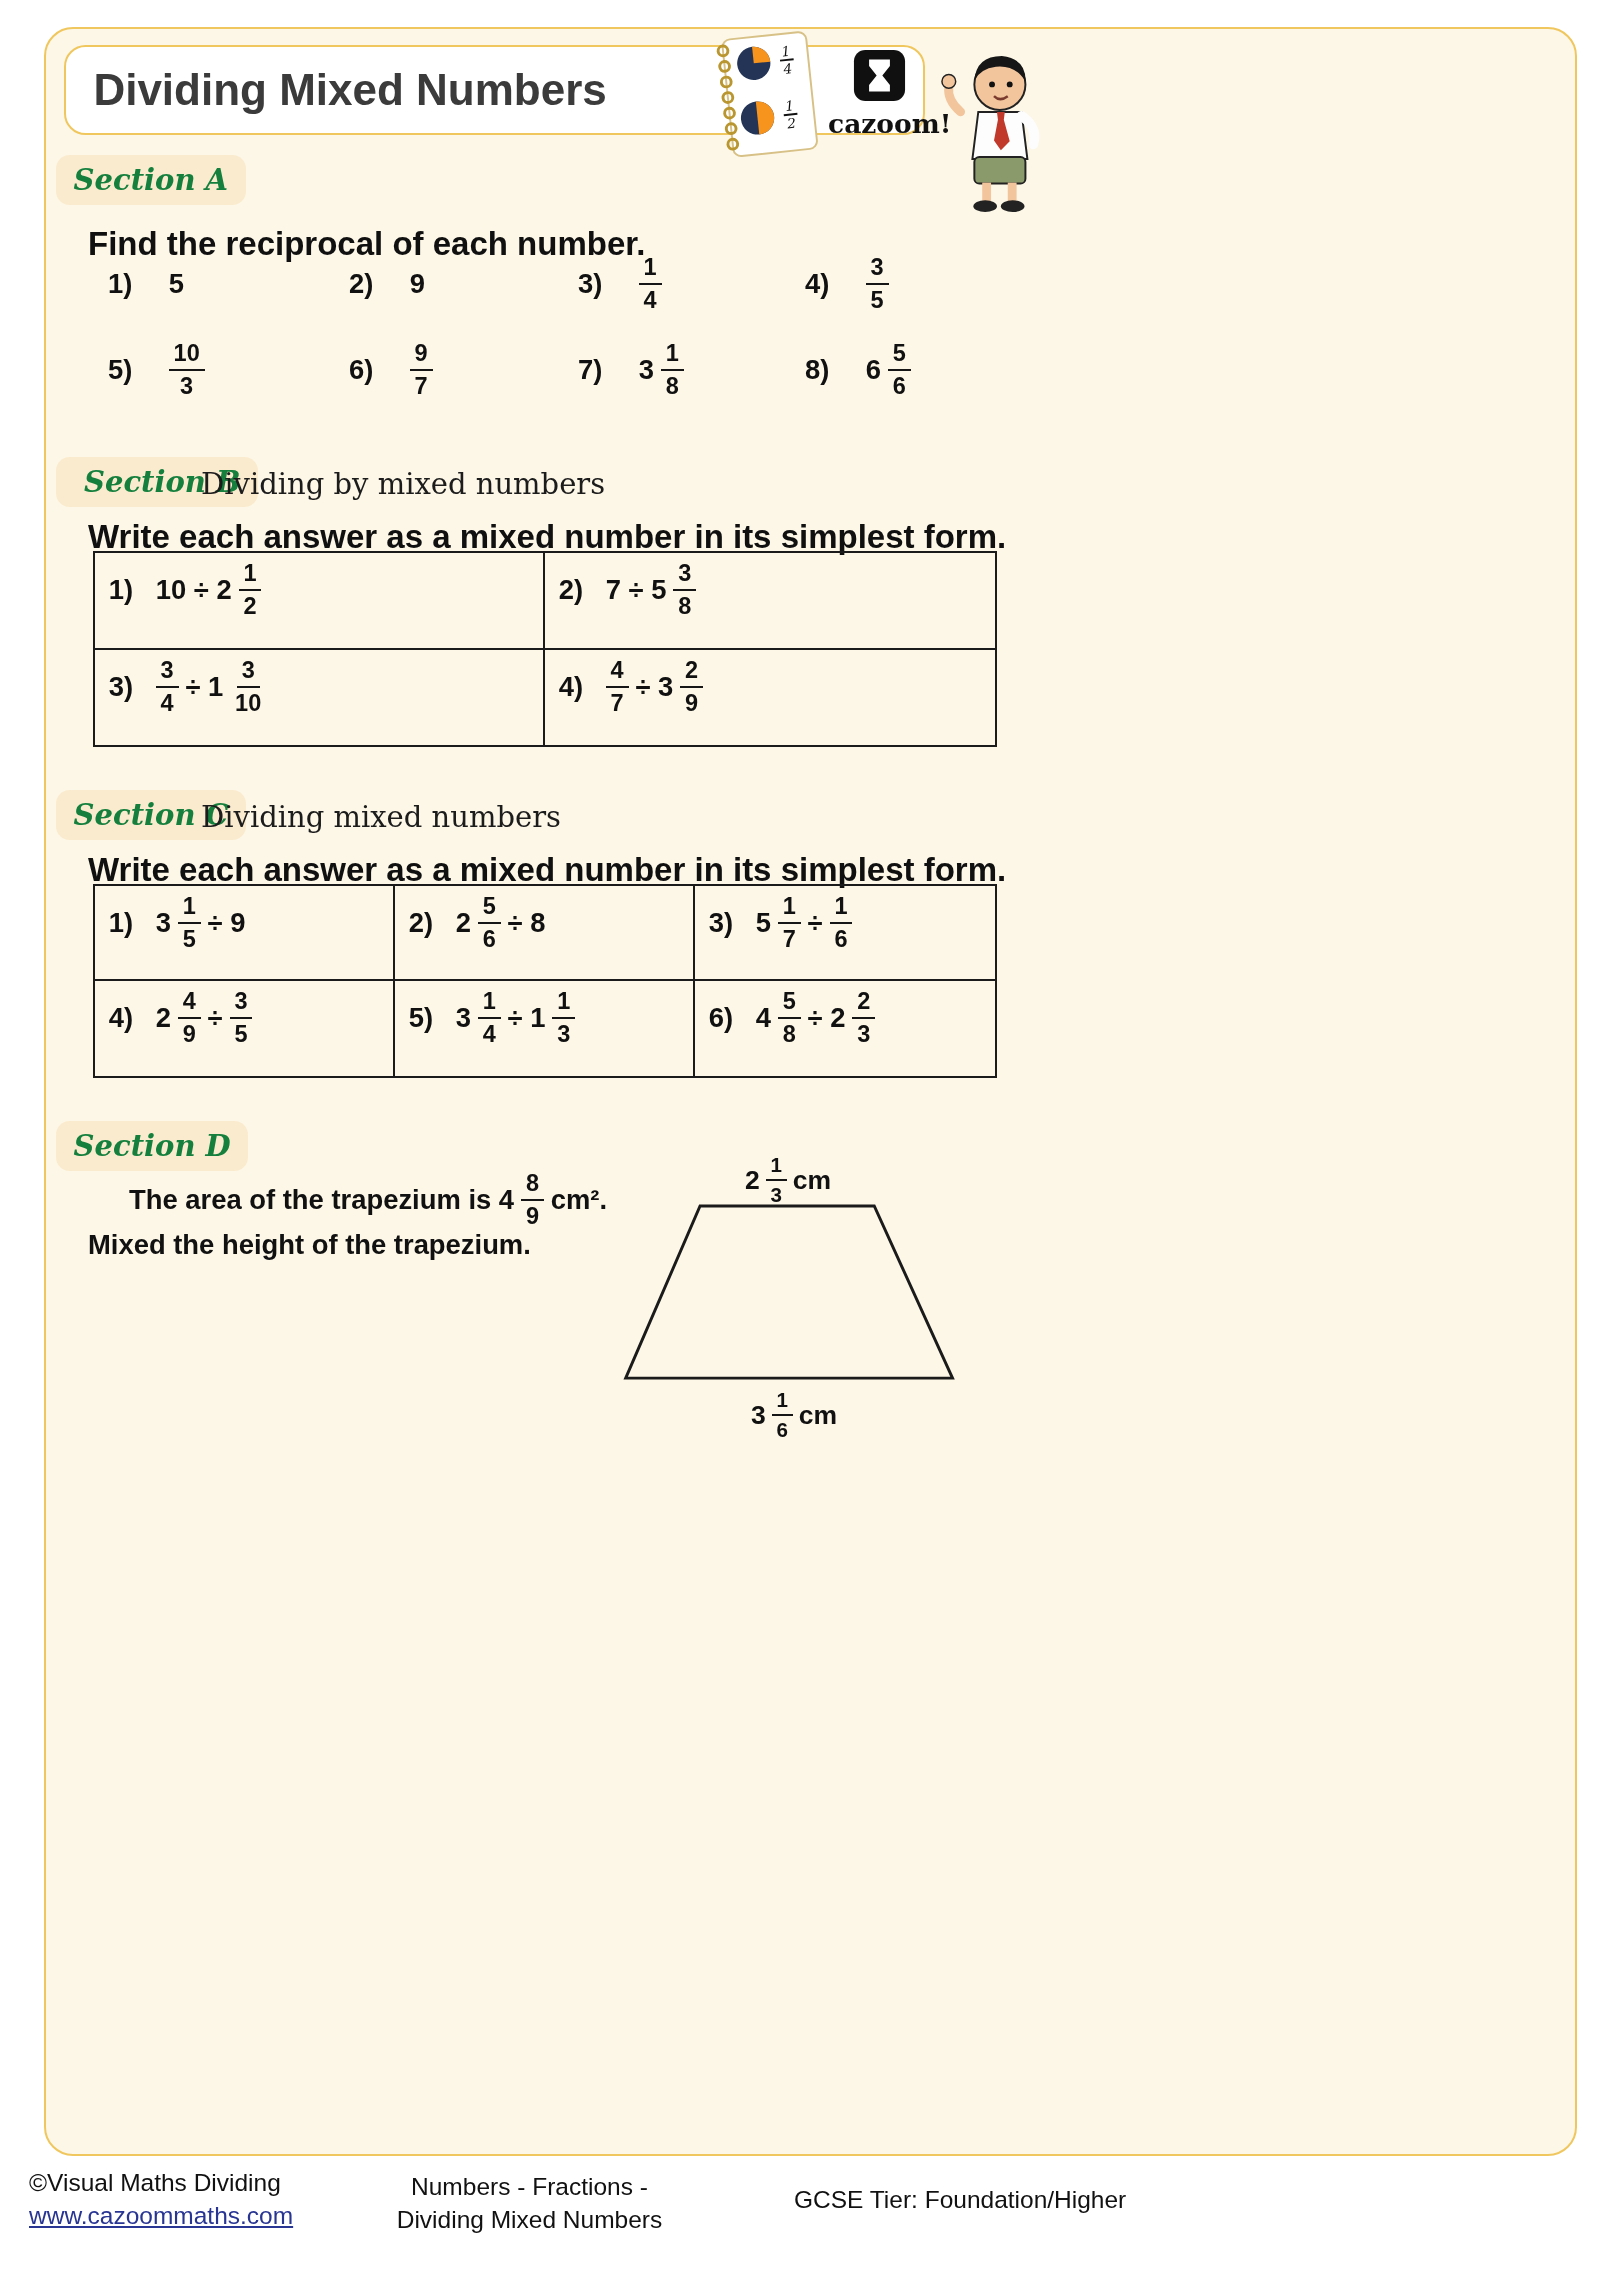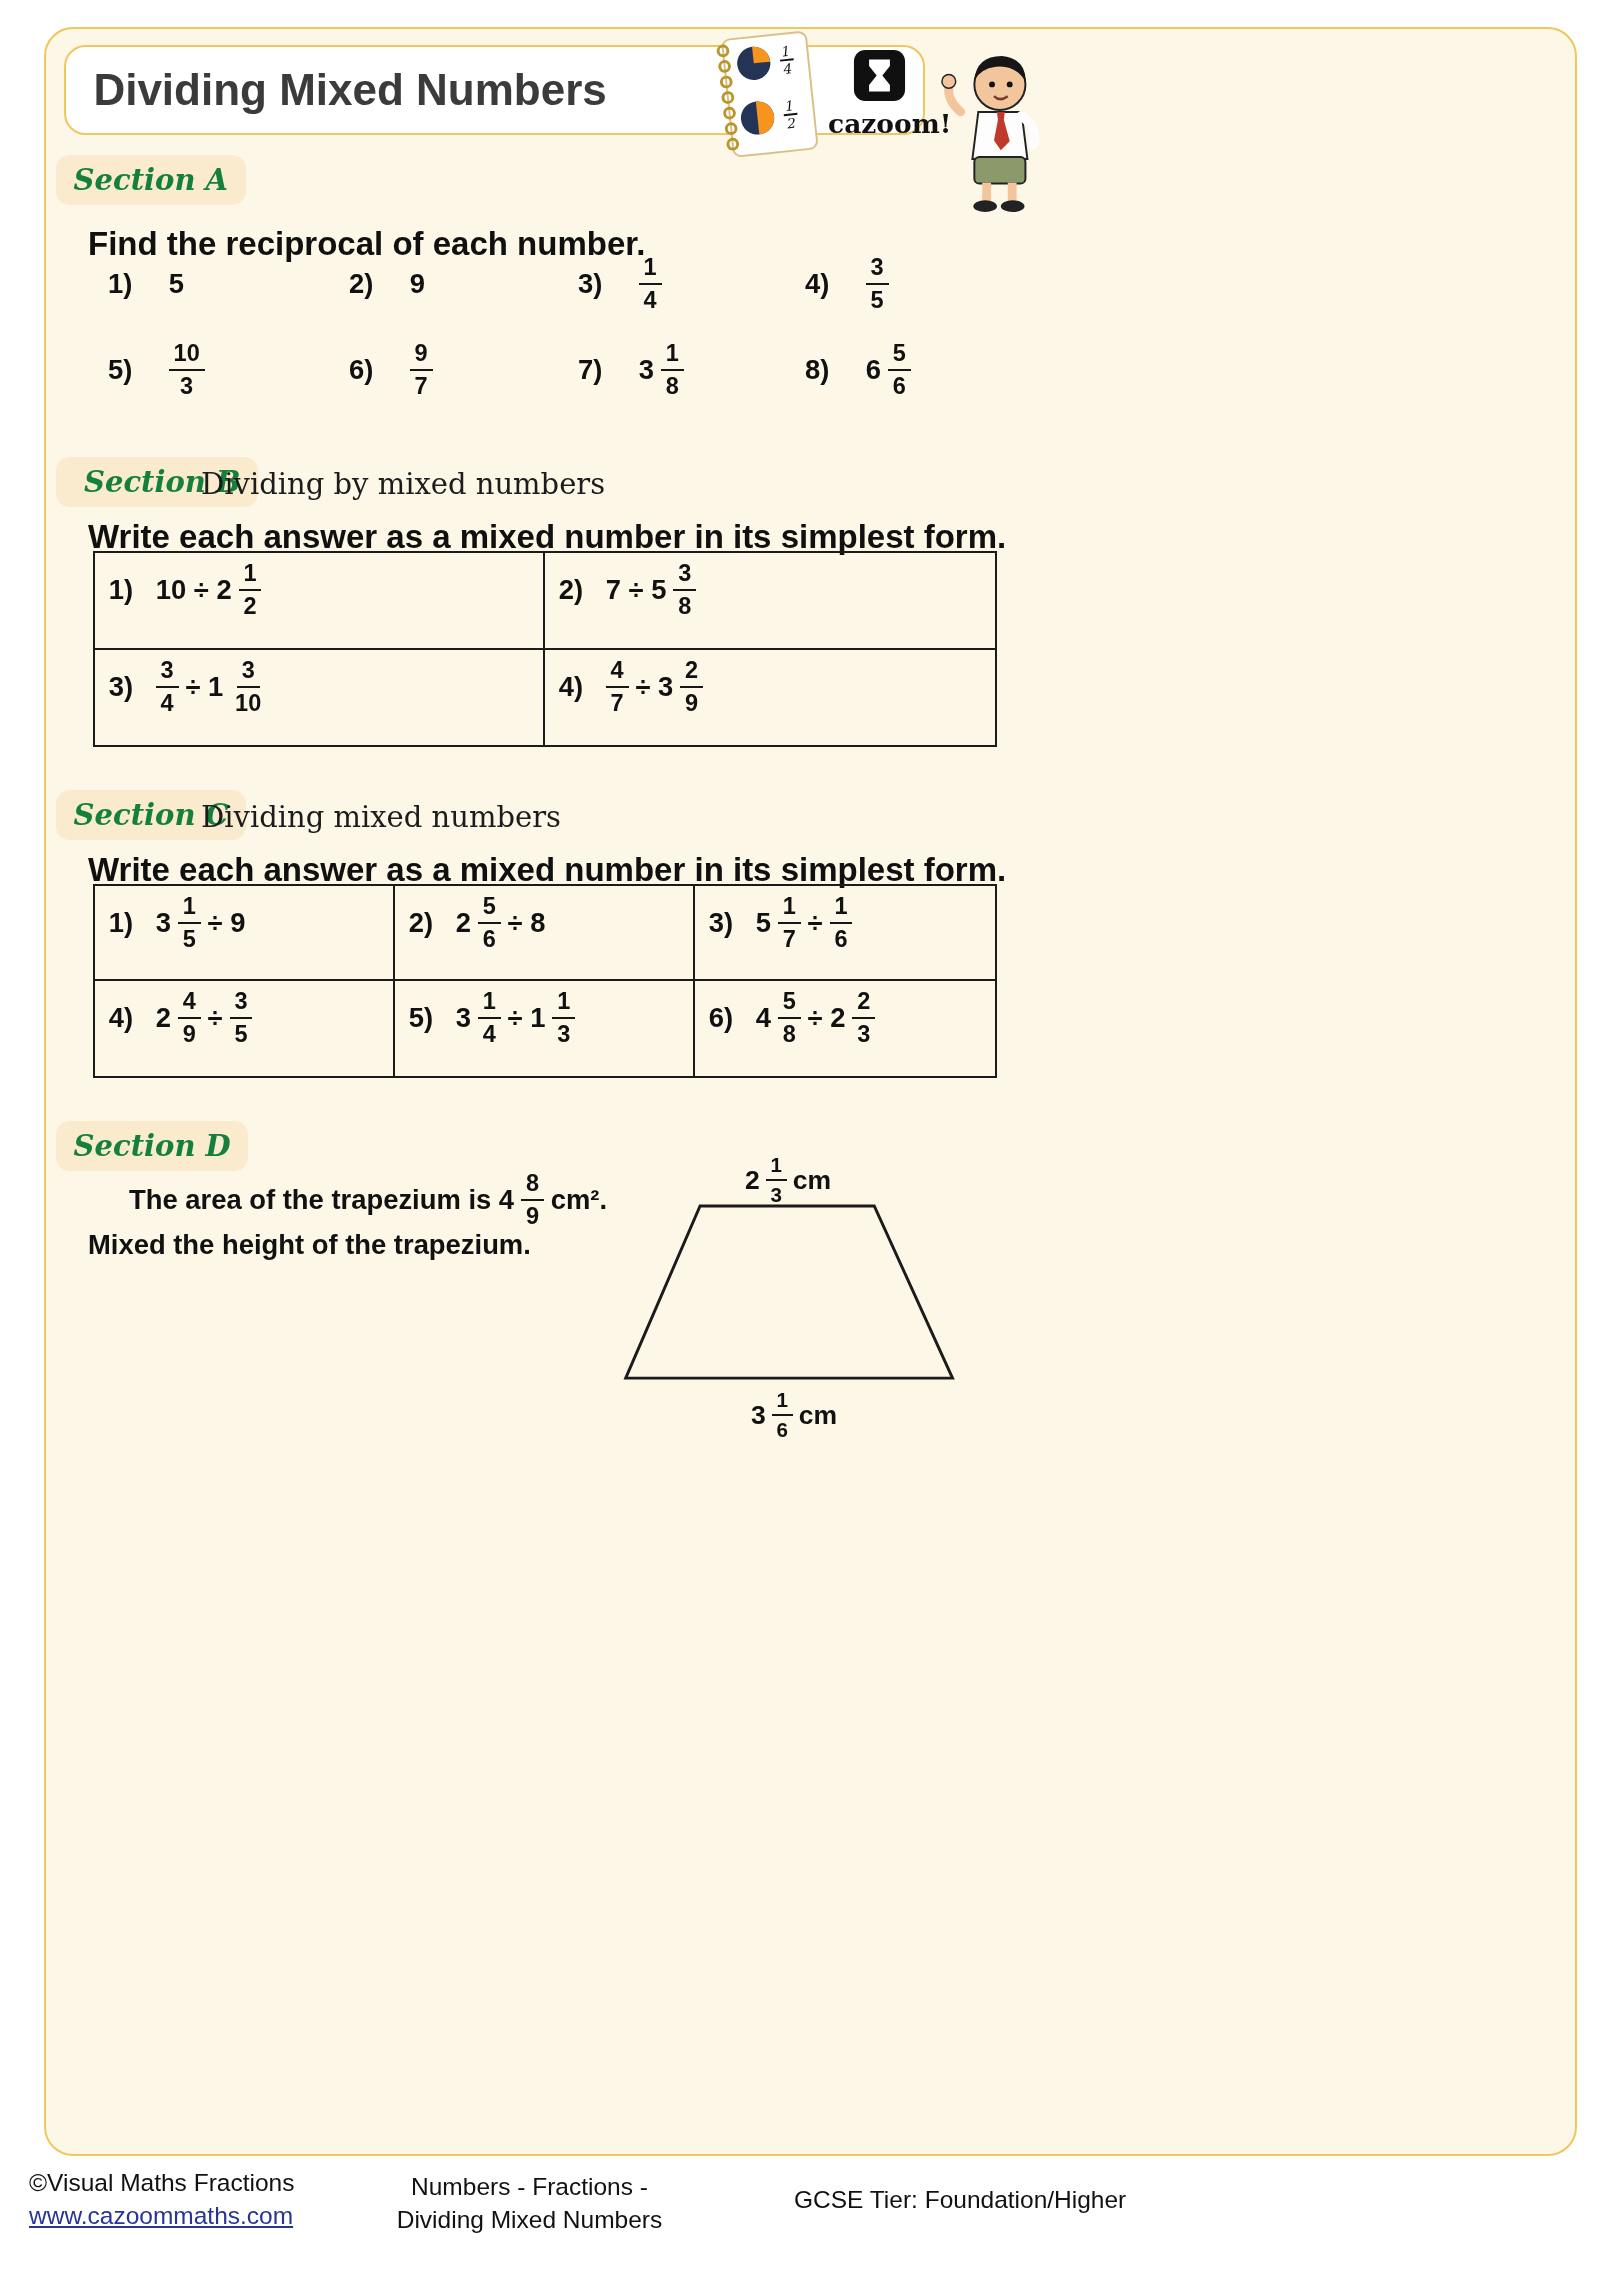--- a/index.html
+++ b/index.html
@@ -392,21 +392,21 @@
         <span class="tok">3</span>
         <span class="frac">
           <span class="fnum">1</span>
           <span class="fden">6</span>
         </span>
         <span class="tok">cm</span>
       </div>
   </div>
 
   <div class="footer-left">
-    <div>©Visual Maths Fractions</div>
+    <div>©Visual Maths Dividing</div>
     <a href="#">www.cazoommaths.com</a>
   </div>
   <div class="footer-center">
     <div>Numbers - Fractions -</div>
     <div>Dividing Mixed Numbers</div>
   </div>
   <div class="footer-right">GCSE Tier: Foundation/Higher</div>
 </div>
 
 

